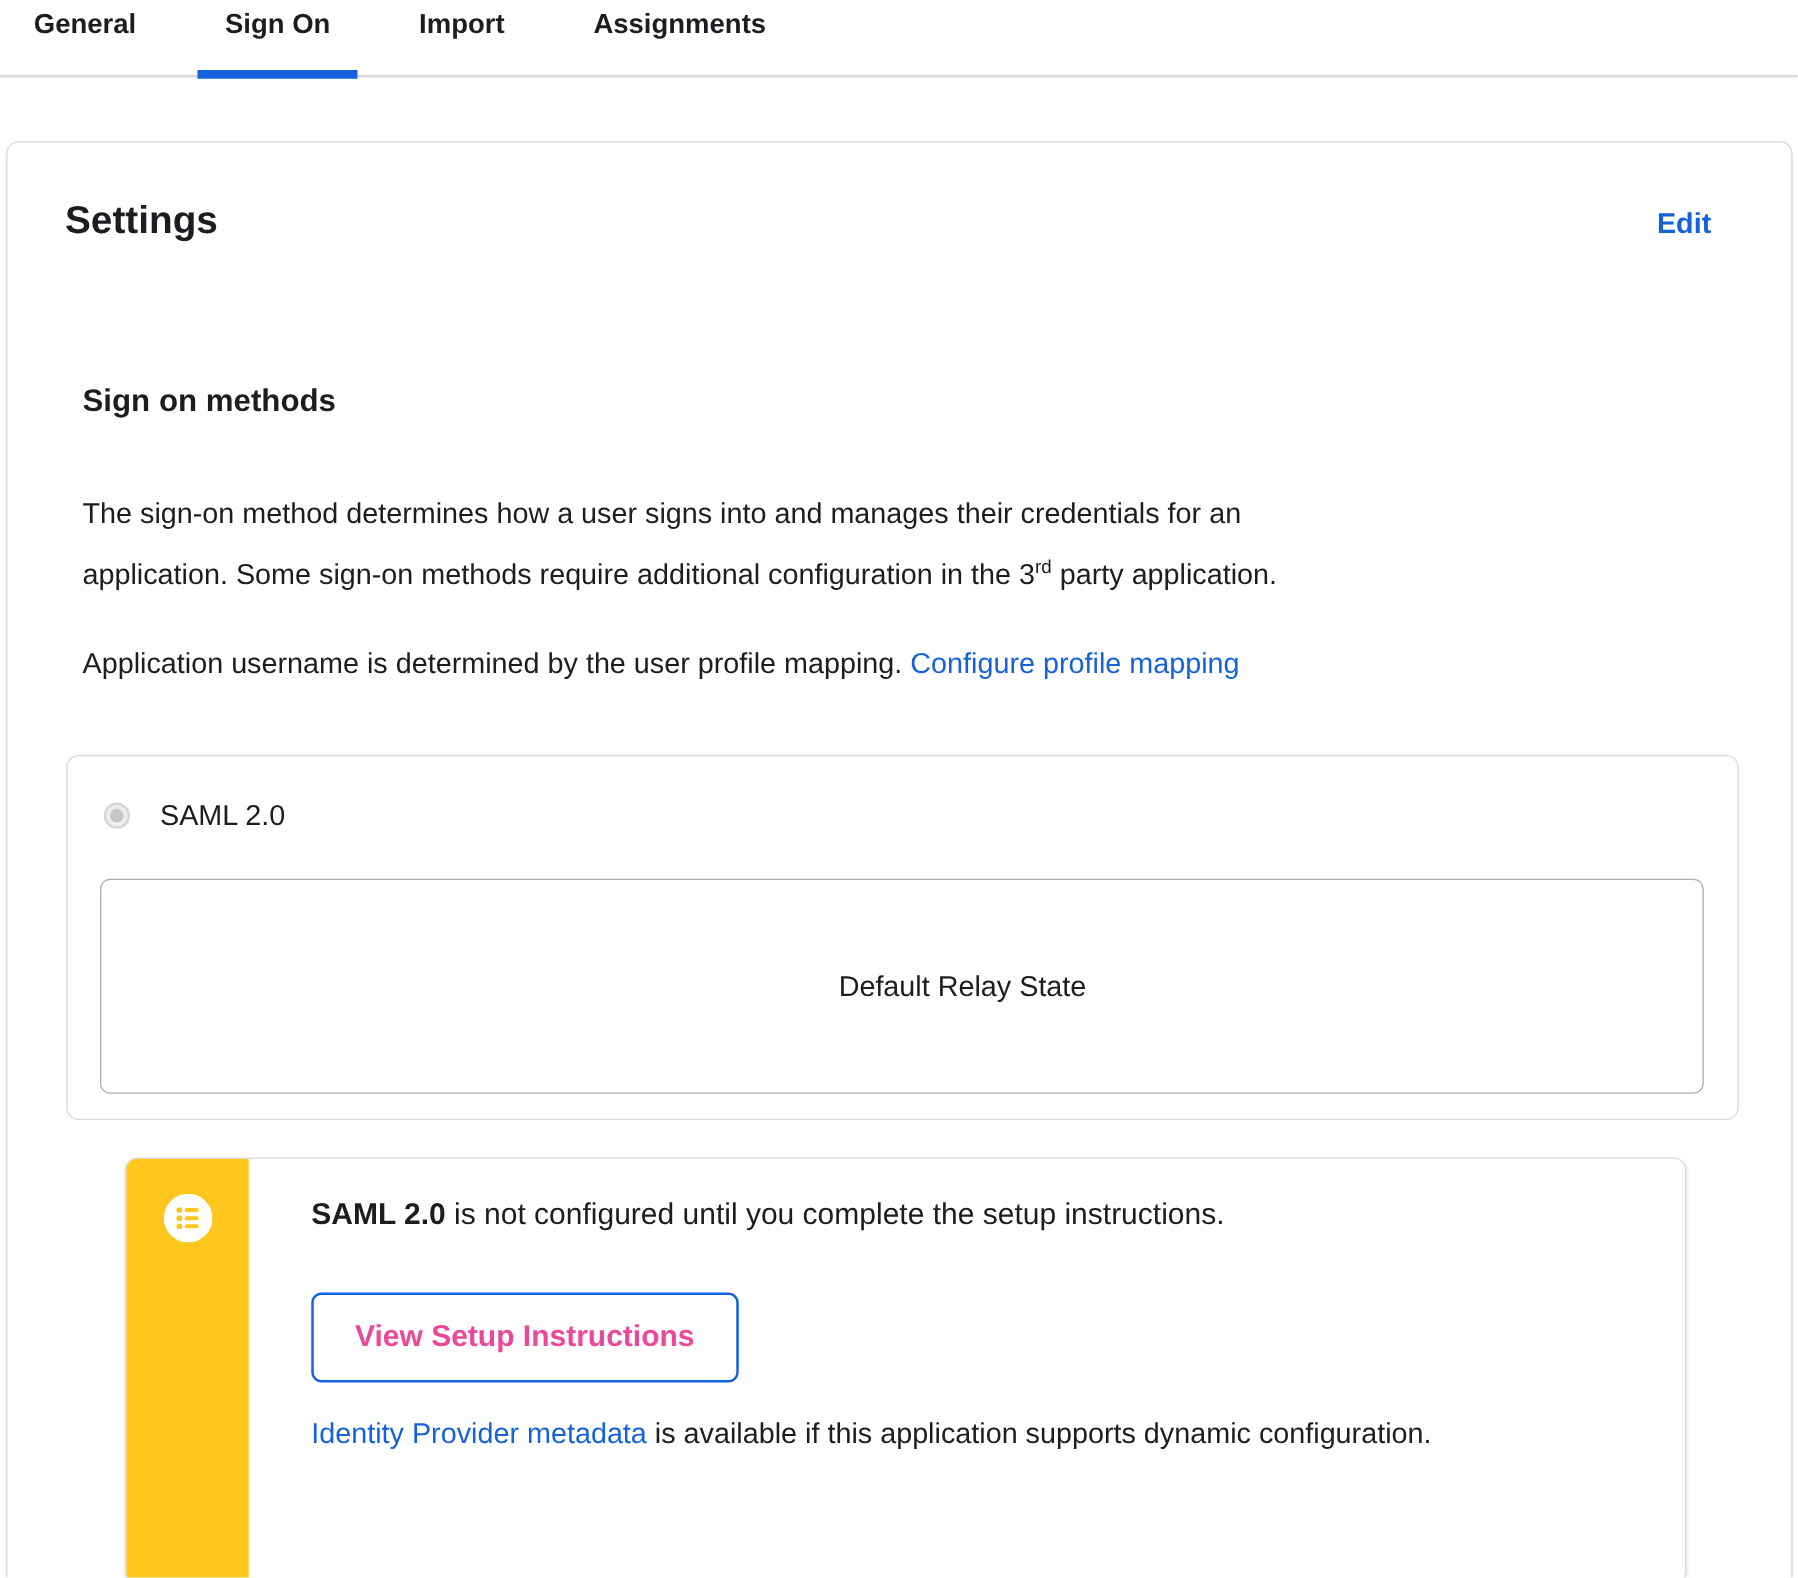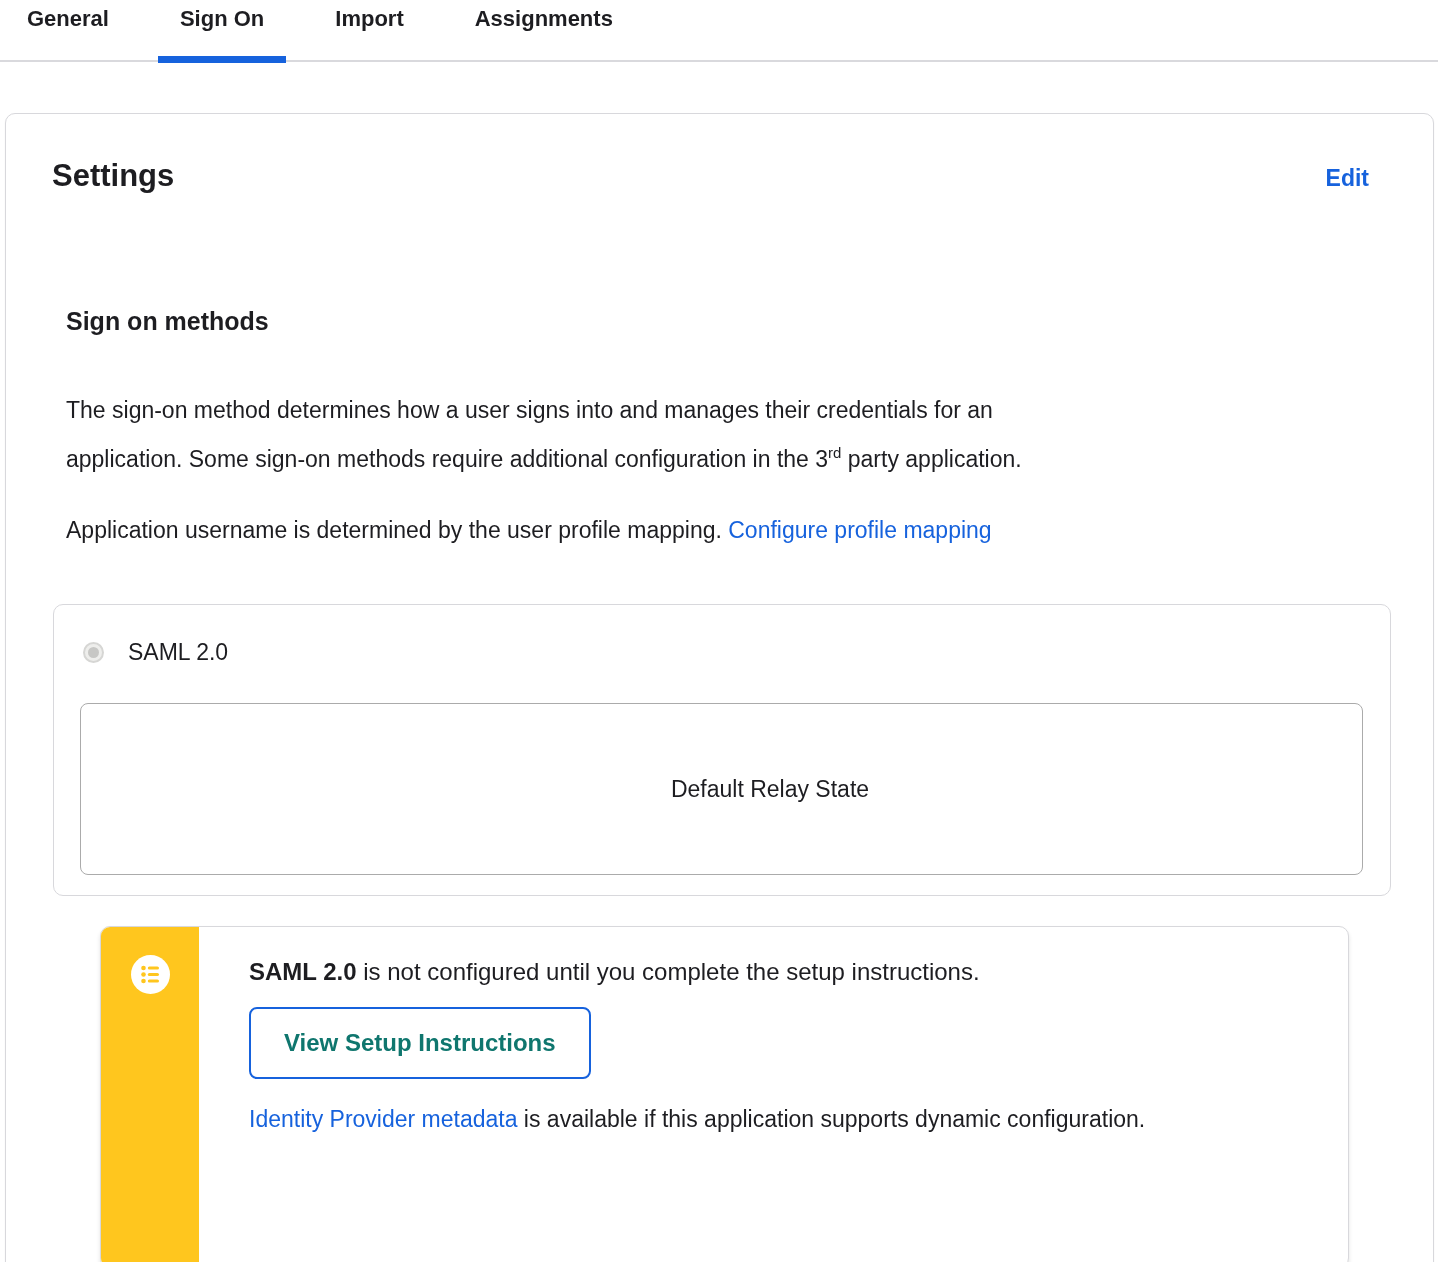--- a/index.html
+++ b/index.html
@@ -154,27 +154,27 @@
   }
   .banner-body { padding: 30px 40px 0 50px; }
   .banner-message {
     font-size: 24px;
     line-height: 30px;
     white-space: nowrap;
   }
   .banner-message b { font-weight: 700; }
   .setup-btn {
     display: inline-block;
-    margin-top: 20px;
+    margin-top: 47px;
     height: 72px;
     padding: 0 33px;
     background: #ffffff;
     border: 2px solid #1662dd;
     border-radius: 8px;
-    color: #0f766e;
+    color: #ec4899;
     font-family: "Liberation Sans", sans-serif;
     font-size: 24px;
     font-weight: 700;
     cursor: pointer;
   }
   .metadata-line {
     margin-top: 26px;
     font-size: 23px;
     line-height: 28px;
     white-space: nowrap;

